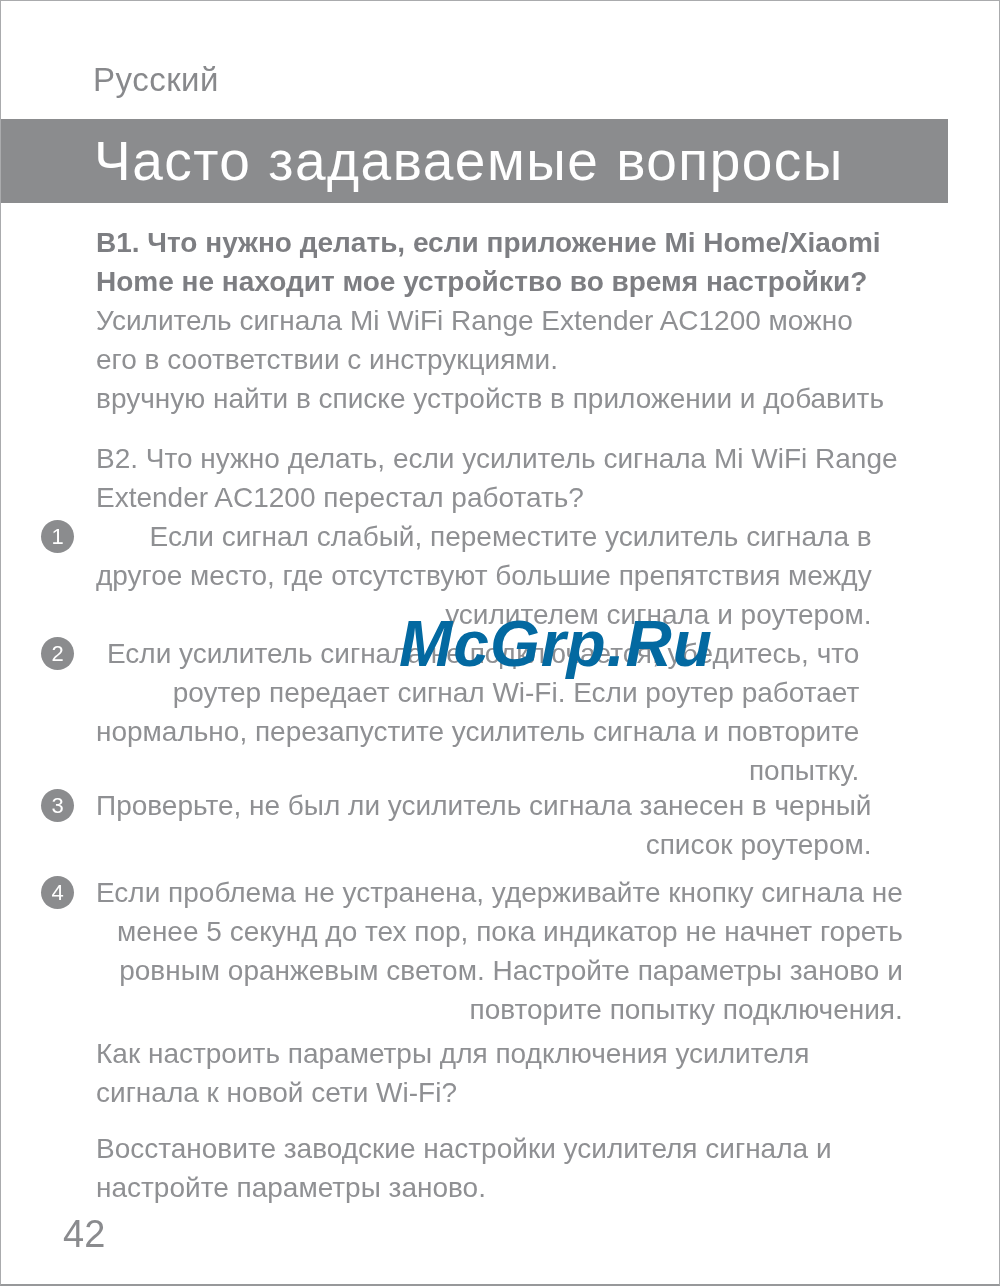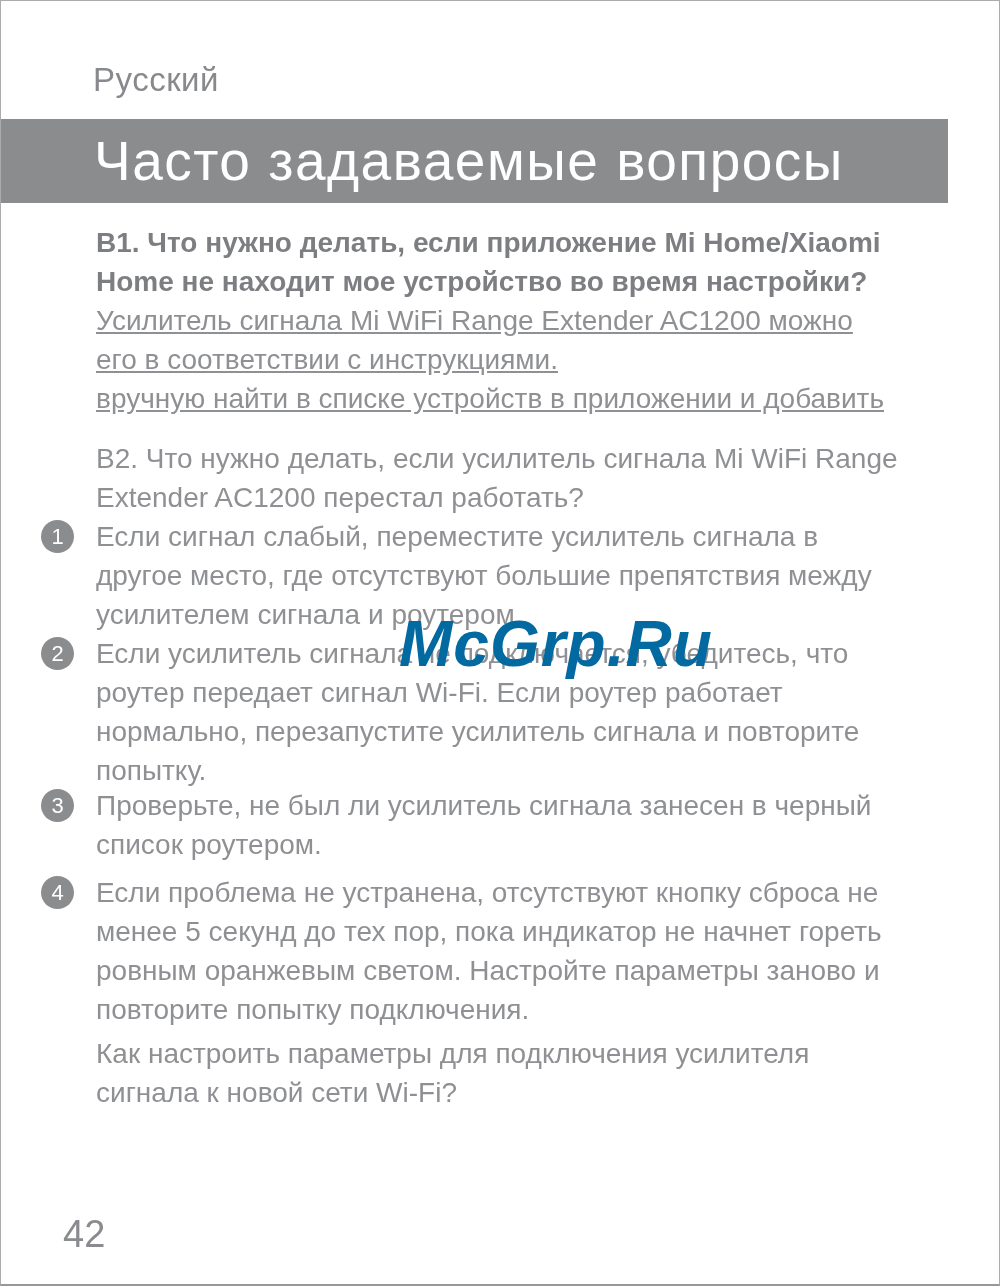--- a/index.html
+++ b/index.html
@@ -70,21 +70,21 @@
     color: #ffffff;
     font-size: 22px;
     line-height: 33px;
     text-align: center;
   }
   .step-text {
     font-size: 28px;
     line-height: 39px;
     color: #8f9093;
   }
-  .step-text .line { white-space: nowrap; }
+  .step-text .line { white-space: nowrap; text-align: right; }
   .watermark {
     position: absolute;
     left: 398px;
     top: 606px;
     font-size: 64px;
     font-style: italic;
     font-weight: 600;
     letter-spacing: 1px;
     color: #0369a1;
     white-space: nowrap;
@@ -107,21 +107,21 @@
 
   <div class="title-band">
     <div class="title-text">Часто задаваемые вопросы</div>
   </div>
 
   <div class="block q-bold" style="top:222px;">
       <div class="line">B1. Что нужно делать, если приложение Mi Home/Xiaomi</div>
       <div class="line">Home не находит мое устройство во время настройки?</div>
     </div>
 
-  <div class="block" style="top:300px;text-decoration:underline;">
+  <div class="block" style="top:300px;">
       <div class="line">Усилитель сигнала Mi WiFi Range Extender AC1200 можно</div>
       <div class="line">его в соответствии с инструкциями.</div>
       <div class="line">вручную найти в списке устройств в приложении и добавить</div>
     </div>
 
   <div class="block" style="top:438px;">
       <div class="line">B2. Что нужно делать, если усилитель сигнала Mi WiFi Range</div>
       <div class="line">Extender AC1200 перестал работать?</div>
     </div>
 
@@ -148,30 +148,34 @@
     <div class="step-badge">3</div>
     <div class="step-text">
         <div class="line">Проверьте, не был ли усилитель сигнала занесен в черный</div>
         <div class="line">список роутером.</div>
       </div>
   </div>
 
   <div class="step" style="top:872px;">
     <div class="step-badge">4</div>
     <div class="step-text">
-        <div class="line">Если проблема не устранена, отсутствуют кнопку сброса не</div>
+        <div class="line">Если проблема не устранена, удерживайте кнопку сигнала не</div>
         <div class="line">менее 5 секунд до тех пор, пока индикатор не начнет гореть</div>
         <div class="line">ровным оранжевым светом. Настройте параметры заново и</div>
         <div class="line">повторите попытку подключения.</div>
       </div>
   </div>
 
   <div class="block" style="top:1033px;">
       <div class="line">Как настроить параметры для подключения усилителя</div>
       <div class="line">сигнала к новой сети Wi-Fi?</div>
     </div>
 
+  <div class="block" style="top:1128px;">
+      <div class="line">Восстановите заводские настройки усилителя сигнала и</div>
+      <div class="line">настройте параметры заново.</div>
+    </div>
 
   <div class="watermark">McGrp.Ru</div>
 
   <div class="page-number">42</div>
 
 </div>
 
 </body></html>

